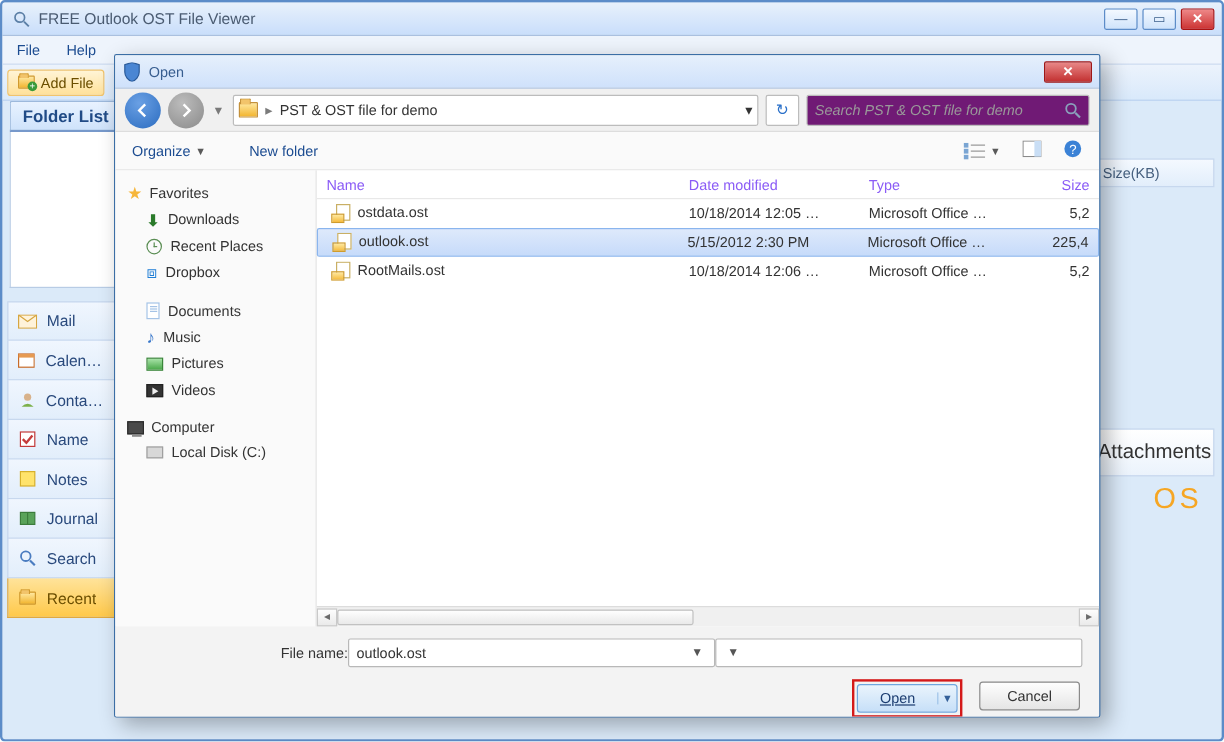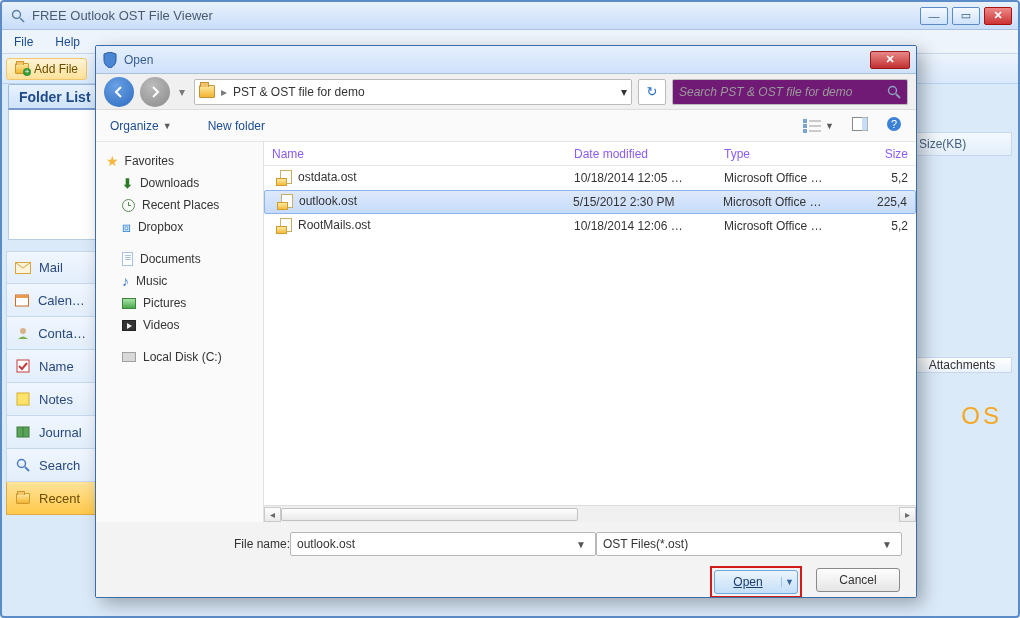--- a/index.html
+++ b/index.html
@@ -39,22 +39,22 @@
   .sidebar-list-wrap { position:absolute; left:4px; top:249px; width:90px; }
   .side-item { height:33px; display:flex; align-items:center; gap:8px; padding:0 8px; border:1px solid #c7d8ee; border-top:none;
     background:linear-gradient(180deg,#f0f6fe,#e2eefb); color:#29497c; font-size:13px;}
   .side-item:first-child{border-top:1px solid #c7d8ee;}
   .side-item.search{}
   .side-item.active{background:linear-gradient(180deg,#ffe39a,#ffc94a); border-color:#e0a941; color:#6b4e00;}
   .side-ico{width:16px;height:16px;display:flex;align-items:center;justify-content:center;}
 
   .right-column-header { position:absolute; right:6px; top:130px; height:24px; width:100px;
     border:1px solid #c7d8ee; background:linear-gradient(180deg,#f4f9ff,#e2eefb); display:flex; align-items:center; padding:0 6px; font-size:12px; color:#46607f;}
-  .right-attach-tab { position:absolute; right:6px; top:355px; width:100px; height:16px; border:1px solid #c7d8ee;
-    background:linear-gradient(180deg,#fff,#ebf3fc); display:flex; align-items:center; justify-content:center; font-size:12px;}
+  .right-attach-tab { position:absolute; right:6px; top:355px; width:100px; height:40px; border:1px solid #c7d8ee;
+    background:linear-gradient(180deg,#fff,#ebf3fc); display:flex; align-items:center; justify-content:center; font-size:17px;}
   .right-os { position:absolute; right:16px; top:400px; color:#f6a623; font-size:24px; letter-spacing:3px; font-weight:300;}
 
   
   .dialog { position:absolute; left:95px; top:45px; width:822px; height:553px;
     border:1px solid #3b6ea5; background:#f3f3f3; box-shadow:6px 6px 18px rgba(0,0,0,0.3); border-radius:2px; overflow:hidden;}
   .dlg-title { height:28px; background:linear-gradient(180deg,#e6f0fc,#cfe1fb); border-bottom:1px solid #aac0df;
     display:flex; align-items:center; padding:0 6px; }
   .dlg-title .shield{width:16px;height:16px;margin-right:6px; display:flex; align-items:center; justify-content:center;}
   .dlg-title .t{flex:1; color:#375d8f;}
   .dlg-title .close{width:40px;height:18px;border-radius:2px;background:linear-gradient(180deg,#e98888,#c23030);border:1px solid #9e1717;display:flex;align-items:center;justify-content:center;color:#fff;font-weight:bold;font-size:11px;}
@@ -369,20 +369,24 @@
           <span class="pic-ico"></span>
           <span>Pictures</span>
         </div>
         <div class="nitem">
           <span class="vid-ico"></span>
           <span>Videos</span>
         </div>
       </div>
 
       <div class="navgroup">
+        <div class="grouplabel">
+          <span class="comp-ico"></span>
+          <span>Computer</span>
+        </div>
         <div class="nitem">
           <span class="disk-ico"></span>
           <span class="trunc" style="max-width:100px;">Local Disk (C:)</span>
         </div>
       </div>
     </div>
 
     <div class="filelist">
       <div class="flhead">
         <div class="col col-name">Name</div>
@@ -441,21 +445,20 @@
   </div>
 
   <div class="dlg-footer">
     <div class="fn-row">
       <div class="lbl">File name:</div>
       <div class="combobox">
         <span class="val">outlook.ost</span>
         <span class="dd">▼</span>
       </div>
       <div class="combobox filter-combo">
-        <span class="val">OST Files(*.ost)</span>
         <span class="dd">▼</span>
       </div>
     </div>
     <div class="btn-row">
       <div class="btnwrap hi">
         <div class="btn open">
           <span class="main">Open</span>
           <span class="split">▼</span>
         </div>
       </div>

